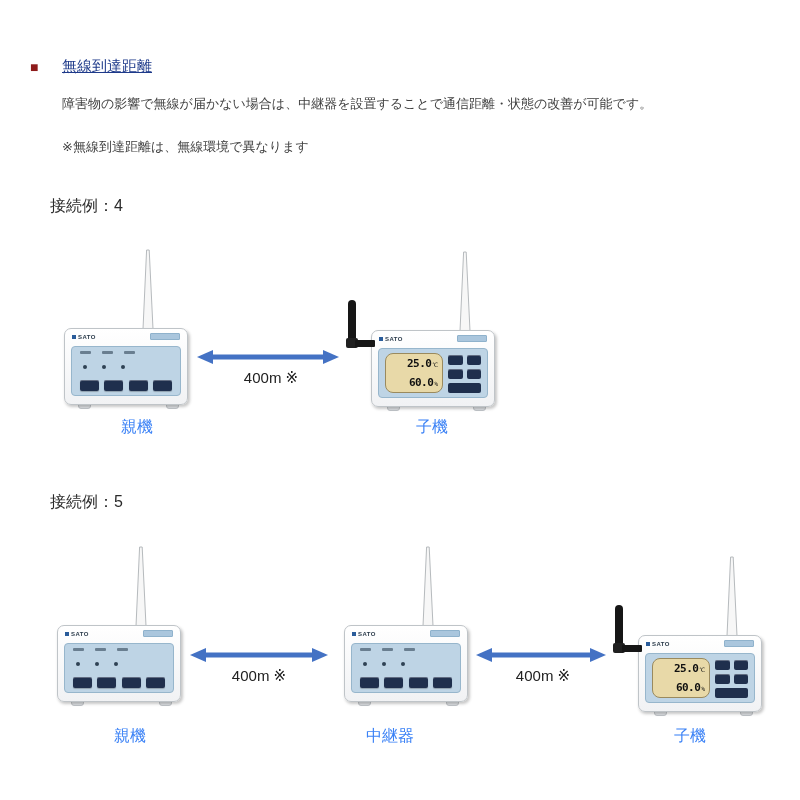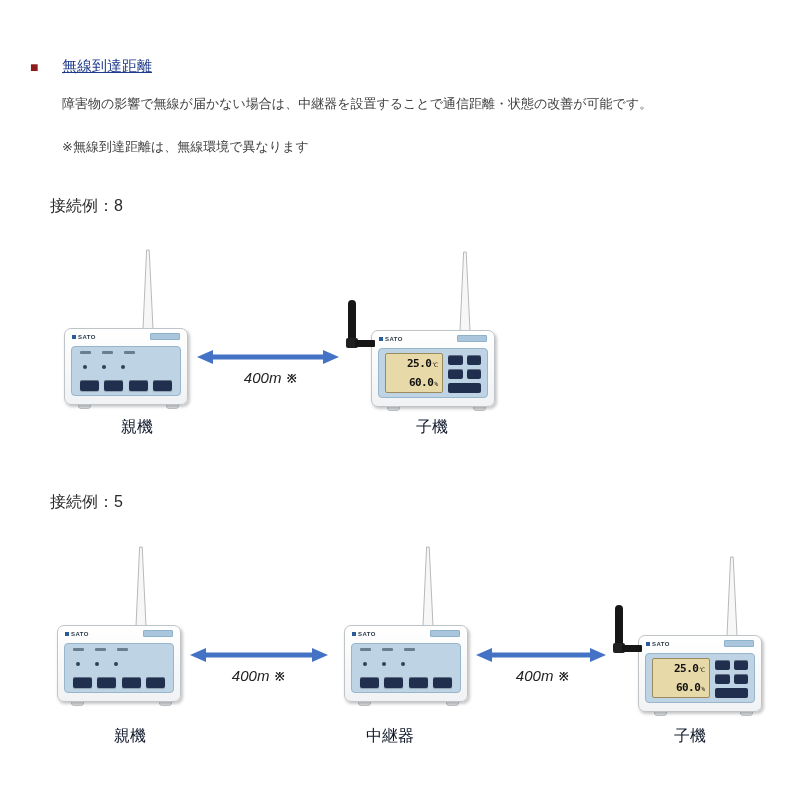--- a/index.html
+++ b/index.html
@@ -7,22 +7,22 @@
   body { font-family:"Liberation Sans","DejaVu Sans",sans-serif; color:#333; }
   .page { position:relative; width:800px; height:800px; background:#ffffff; overflow:hidden; }
   .abs { position:absolute; }
 
   
   .bullet { font-size:14px; color:#8e1b1b; line-height:1; }
   .title { font-size:15px; color:#1e3a8a; text-decoration:underline; }
   .body-line { font-size:13px; color:#404040; white-space:nowrap; }
   .note { font-size:13px; color:#404040; }
   .section-heading { font-size:16px; color:#2b2b2b; }
-  .distance { font-size:15px; color:#222; text-align:center;font-style:italic; }
-  .device-label { font-size:16px; color:#0f172a; text-align:center; }
+  .distance { font-size:15px; color:#222; text-align:center; }
+  .device-label { font-size:16px; color:#3b82f6; text-align:center; }
 
   
   .device { position:absolute; height:164px; }
   .device i, .device b { display:block; }
   .console { width:134px; }
   .logger  { width:152px; }
   .antenna { position:absolute; top:0; }
   .console .antenna { left:76px; }
   .logger  .antenna { left:110px; }
   .dev-body { position:absolute; top:80px; width:124px; height:77px;
@@ -45,21 +45,21 @@
   .console .panel { display:flex; flex-direction:column; justify-content:space-between; }
   .tiny-row { display:flex; gap:11px; padding-left:2px; }
   .tiny-row i { width:11px; height:3px; background:#54687a; border-radius:1px; opacity:.8; }
   .led-row { display:flex; gap:15px; padding-left:5px; }
   .led-row i { width:4px; height:4px; border-radius:50%; background:#2f4254; }
   .btn-row { display:flex; justify-content:space-between; padding:0 2px; }
   .btn-row b { width:19px; height:11px; background:#1f2f4d; border-radius:2px;
                box-shadow:inset 0 1px 0 rgba(255,255,255,.3), 0 1px 1px rgba(0,0,0,.25); }
 
   .logger-panel { display:flex; gap:5px; align-items:flex-start; }
-  .lcd { width:58px; height:40px; background:#e8d9a8; border:1px solid #9a8a5e; border-radius:2px;
+  .lcd { width:58px; height:40px; background:#e8d9a8; border:1px solid #9a8a5e; border-radius:8px;
          padding:4px 4px; display:flex; flex-direction:column; justify-content:space-between; }
   .lcd-row { display:flex; justify-content:flex-end; align-items:baseline;
              font-family:"DejaVu Sans Mono","Liberation Mono",monospace; color:#101010; }
   .lcd-val { font-size:11px; font-weight:700; line-height:1; letter-spacing:-0.5px; }
   .lcd-unit { font-size:6px; line-height:1; margin-left:1px; }
   .key-col { display:flex; flex-direction:column; gap:4px; flex:1; padding-top:2px; }
   .key-grid { display:grid; grid-template-columns:1fr 1fr; gap:4px; }
   .key-grid b { height:10px; background:#1f2f4d; border-radius:2px; box-shadow:inset 0 1px 0 rgba(255,255,255,.3); }
   .key-wide { height:10px; background:#1f2f4d; border-radius:2px; width:100%; }
 
@@ -73,21 +73,21 @@
 </head>
 <body>
 
 <div class="page">
 
   <span class="abs bullet" style="left:30px;top:60px">■</span>
   <span class="abs title" style="left:62px;top:57px">無線到達距離</span>
   <span class="abs body-line" style="left:62px;top:95px">障害物の影響で無線が届かない場合は、中継器を設置することで通信距離・状態の改善が可能です。</span>
   <span class="abs note" style="left:62px;top:138px">※無線到達距離は、無線環境で異なります</span>
 
-  <span class="abs section-heading" style="left:50px;top:196px">接続例：8</span>
+  <span class="abs section-heading" style="left:50px;top:196px">接続例：4</span>
 
   <div class="device console" style="left:62px;top:248px">
     <svg class="antenna" width="24" height="82" viewBox="0 0 24 82">
       <path d="M8.6 2 L11.2 2 L15 81 L5 81 Z" fill="#f7f7f7" stroke="#b6babd" stroke-width="1"></path>
     </svg>
     <i class="foot" style="left:16px"></i>
     <i class="foot" style="left:104px"></i>
     <div class="dev-body">
       <div class="brand-row">
         <i class="brand-mark"></i>

